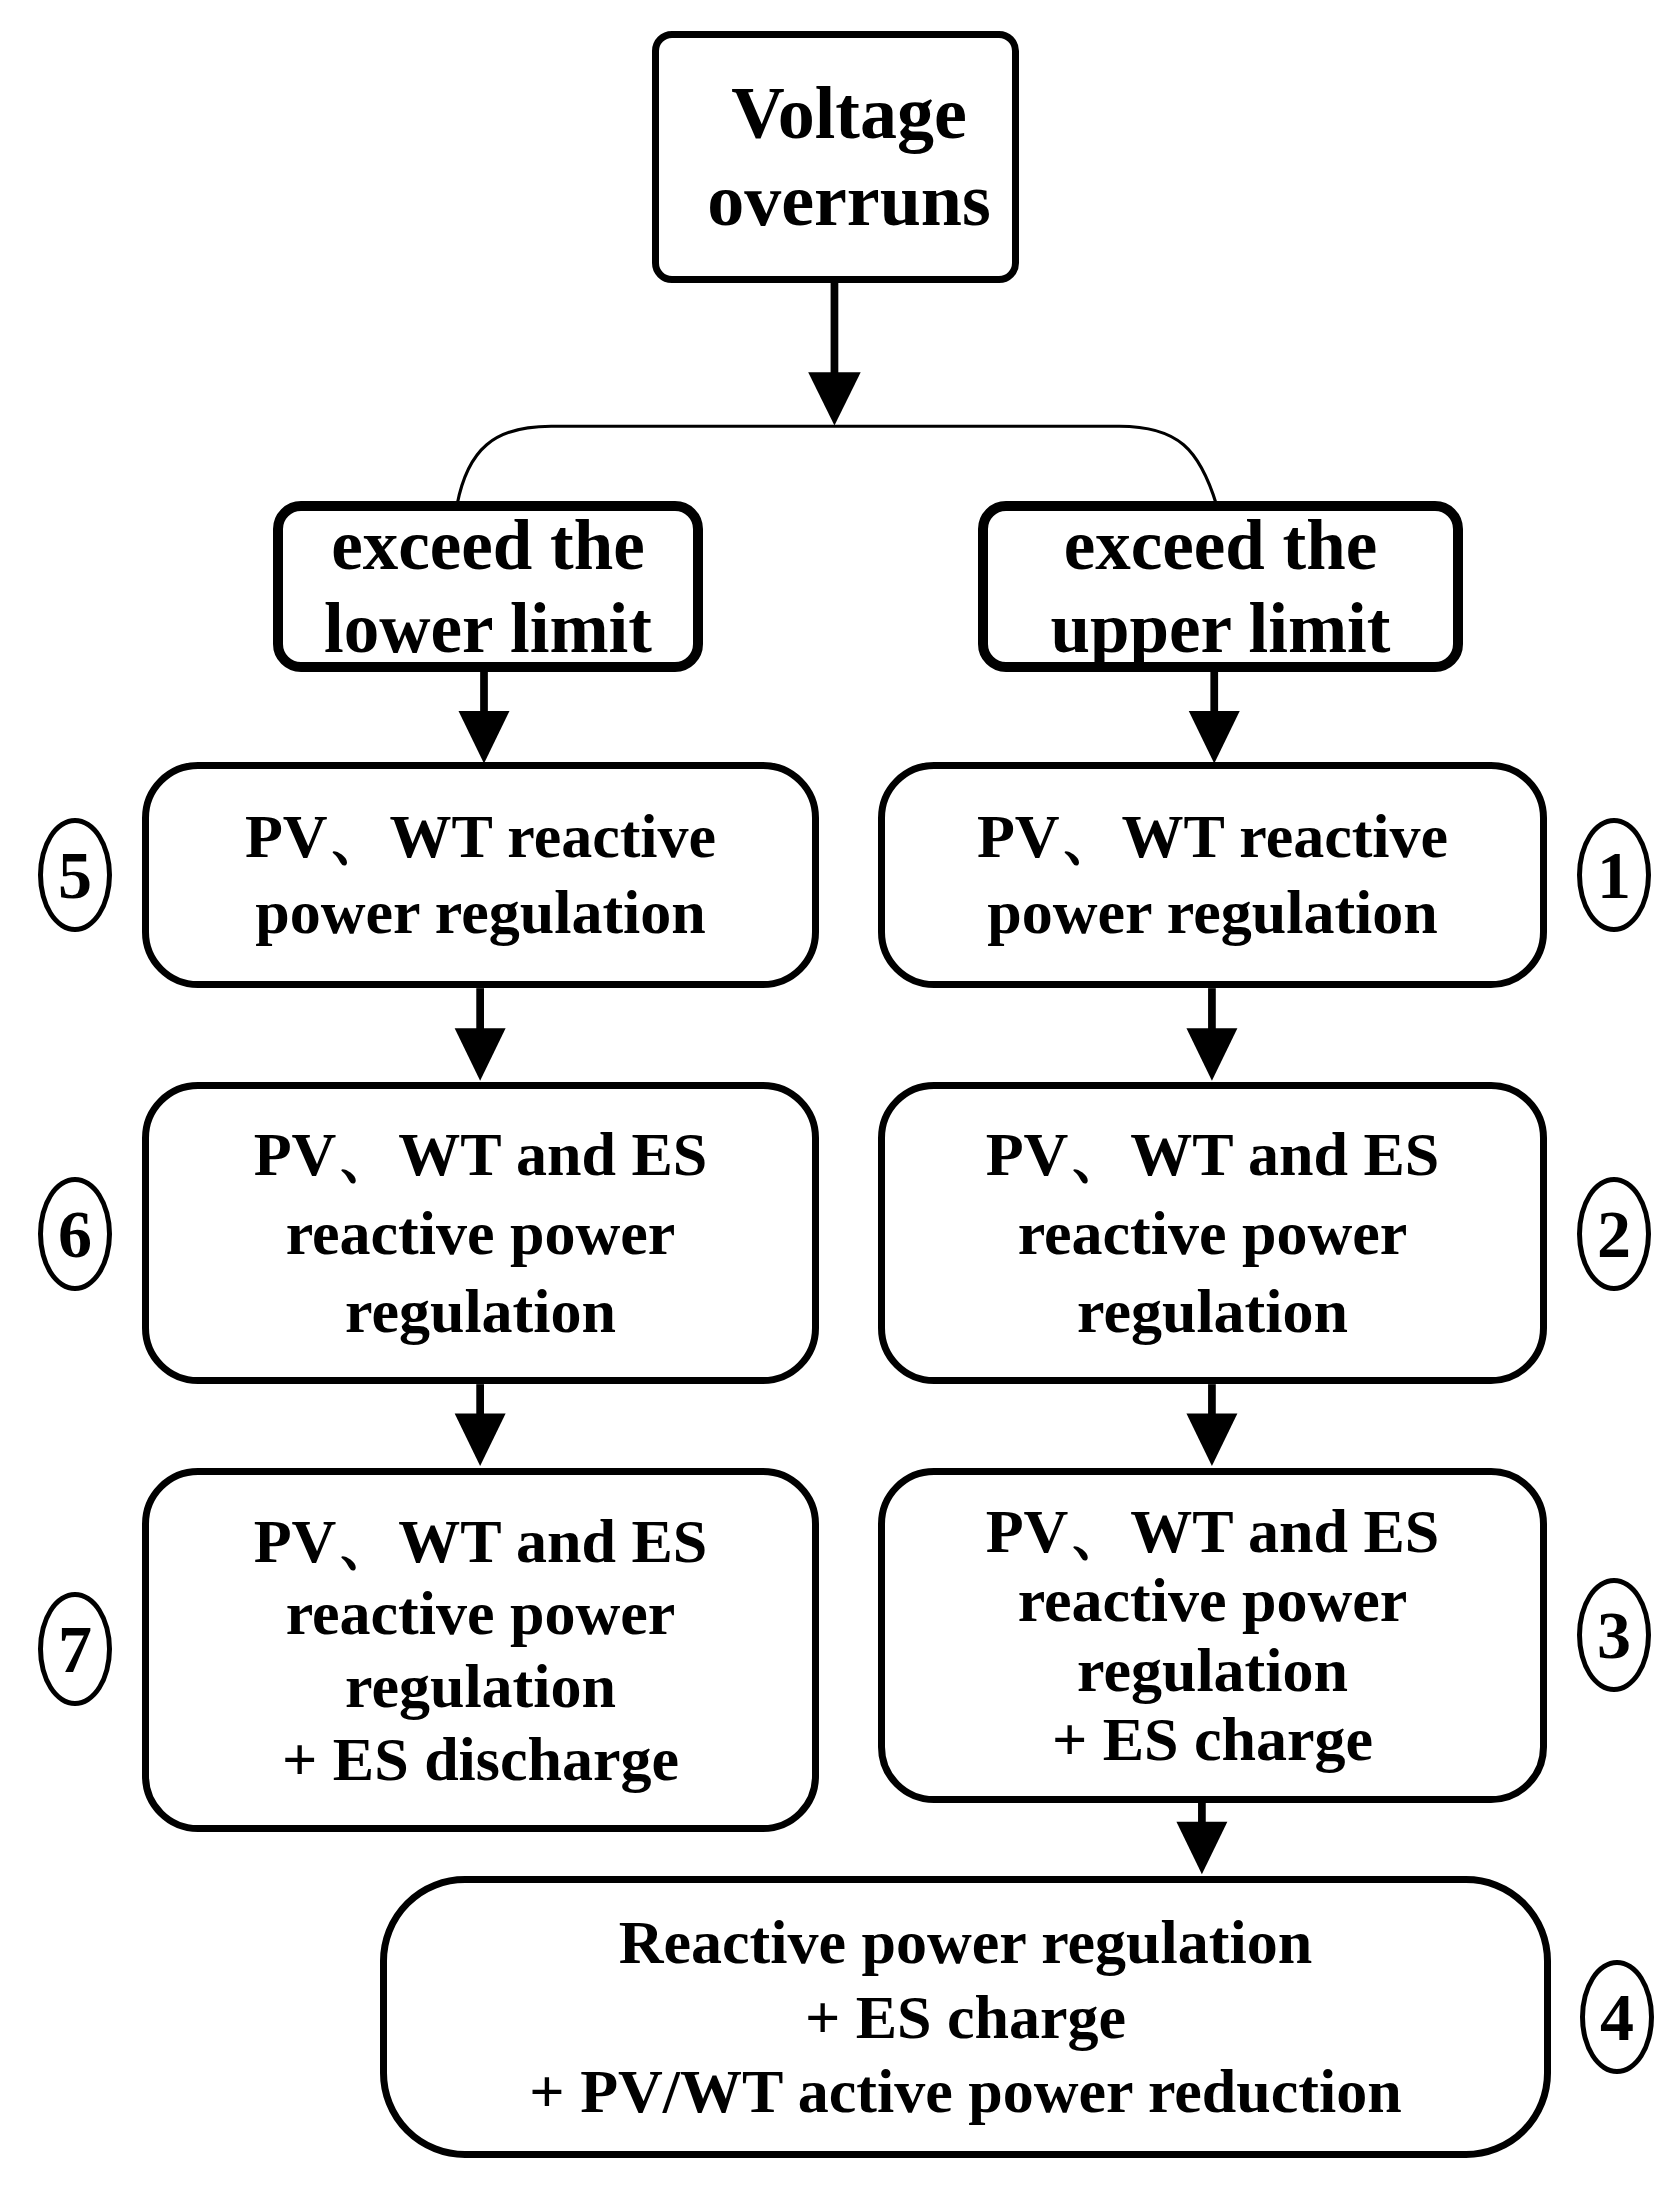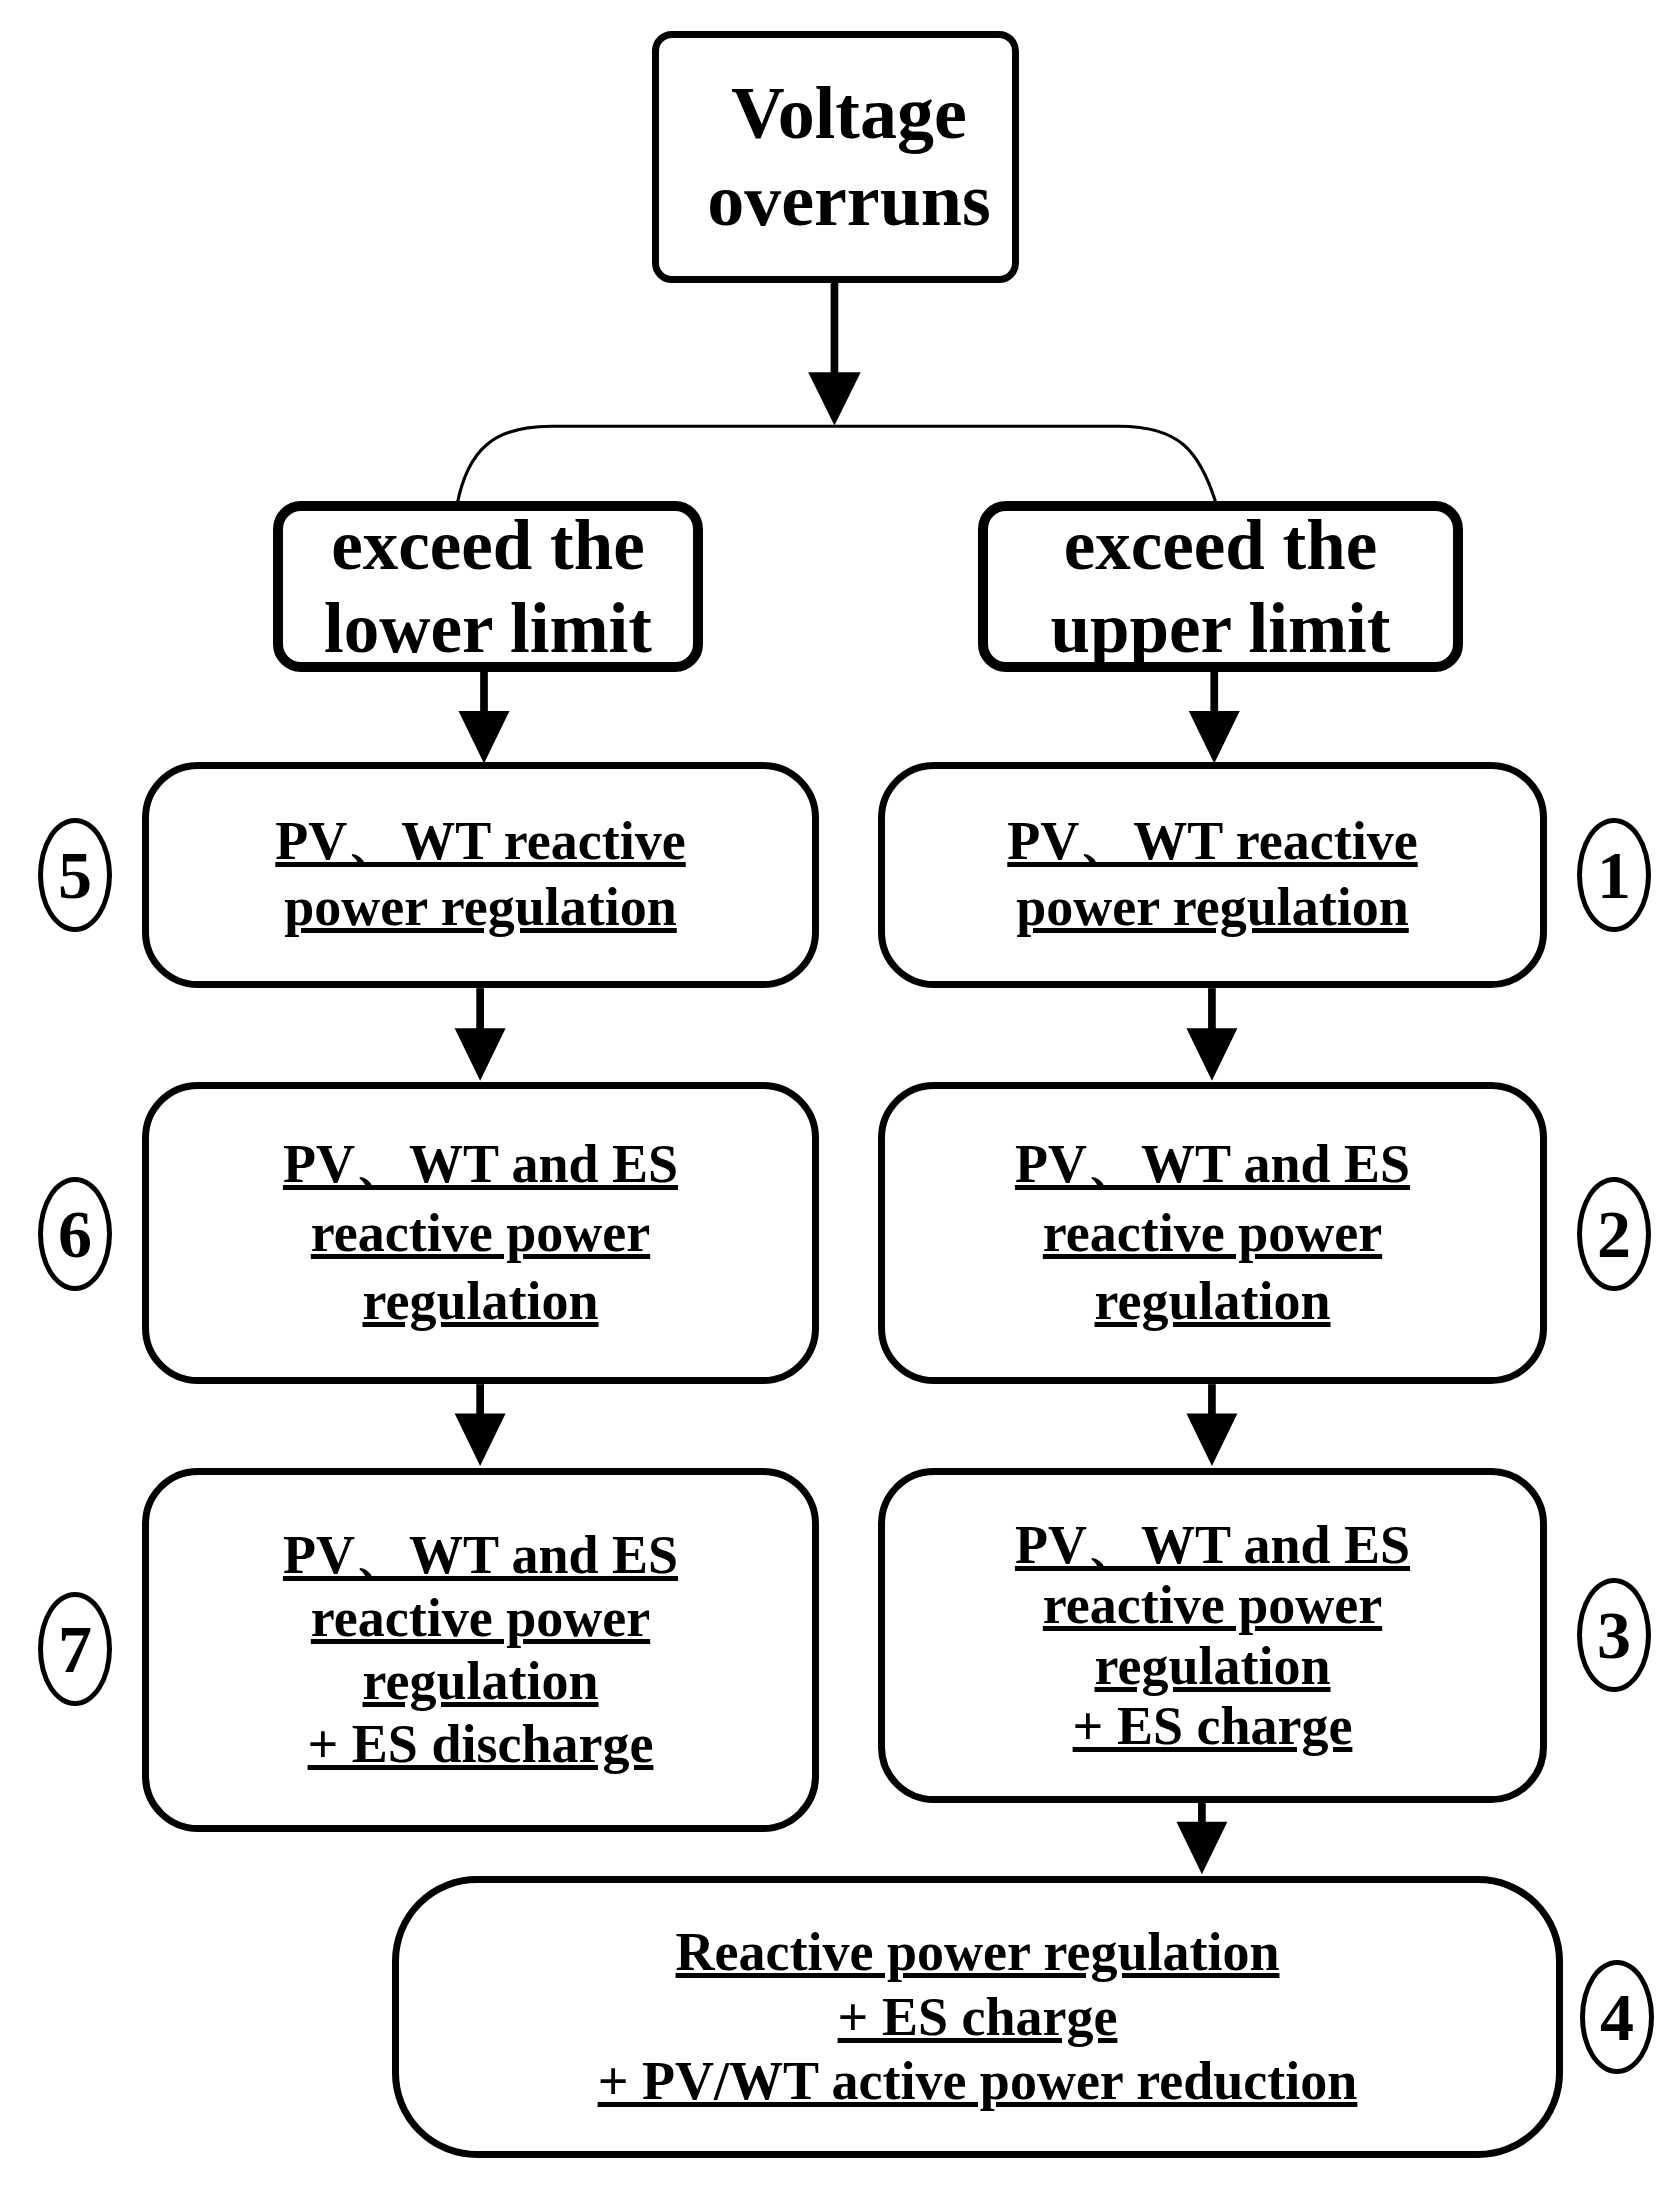--- a/index.html
+++ b/index.html
@@ -19,28 +19,28 @@
     background:#fff;
     display:flex;align-items:center;justify-content:center;
     text-align:center;
     font-weight:bold;
   }
   .label{white-space:pre-line;}
   .node-top{left:652px;top:31px;width:367px;height:252px;border-radius:20px;font-size:74px;line-height:1.17;padding-left:27px;}
   .node-branch{border-width:10px;border-radius:28px;font-size:71px;line-height:1.16;}
   .node-branch-left{left:273px;top:501px;width:430px;height:171px;}
   .node-branch-right{left:978px;top:501px;width:485px;height:171px;}
-  .node-step{border-radius:56px;font-size:54px;text-decoration:underline;}
+  .node-step{border-radius:56px;font-size:62px;}
   .node-s5{left:142px;top:762px;width:677px;height:226px;line-height:1.22;}
   .node-s1{left:878px;top:762px;width:669px;height:226px;line-height:1.22;}
   .node-s6{left:142px;top:1082px;width:677px;height:302px;line-height:1.27;}
   .node-s2{left:878px;top:1082px;width:669px;height:302px;line-height:1.27;}
   .node-s7{left:142px;top:1468px;width:677px;height:364px;line-height:1.17;}
   .node-s3{left:878px;top:1468px;width:669px;height:335px;line-height:1.12;}
-  .node-s4{left:392px;top:1876px;width:1171px;height:282px;border-radius:85px;line-height:1.2;}
+  .node-s4{left:380px;top:1876px;width:1171px;height:282px;border-radius:85px;line-height:1.2;}
   .badge{
     position:absolute;
     box-sizing:border-box;
     width:74px;height:114px;
     border:5.4px solid #000;
     border-radius:50%;
     background:#fff;
     display:flex;align-items:center;justify-content:center;
     font-size:68px;font-weight:bold;
   }

